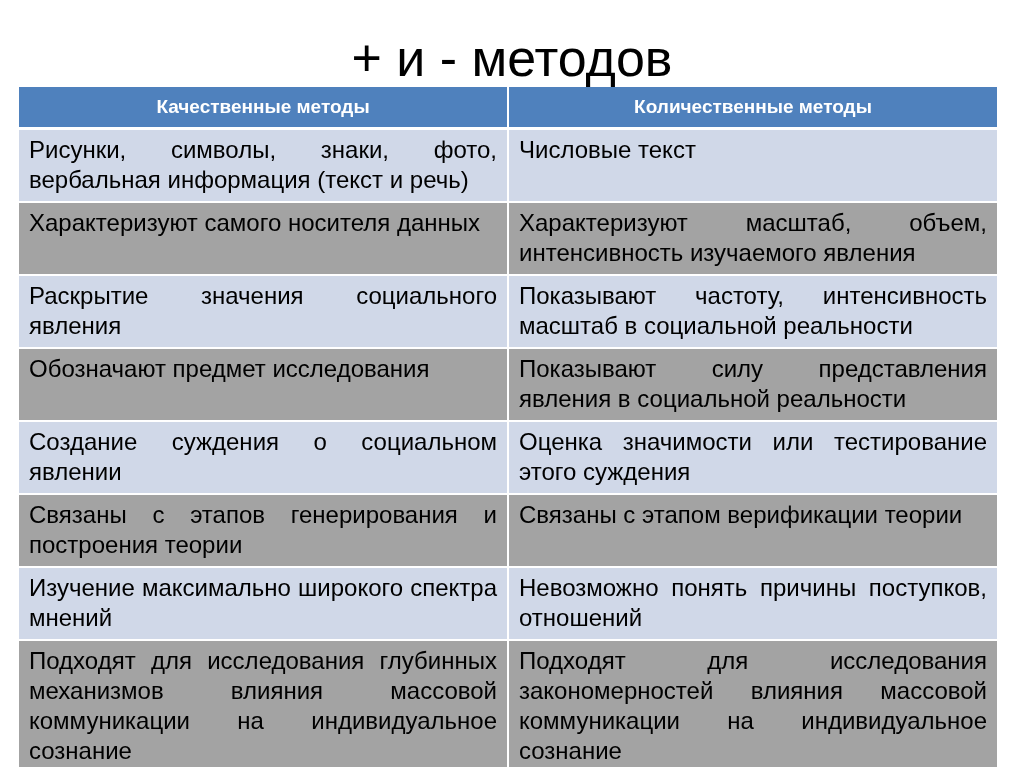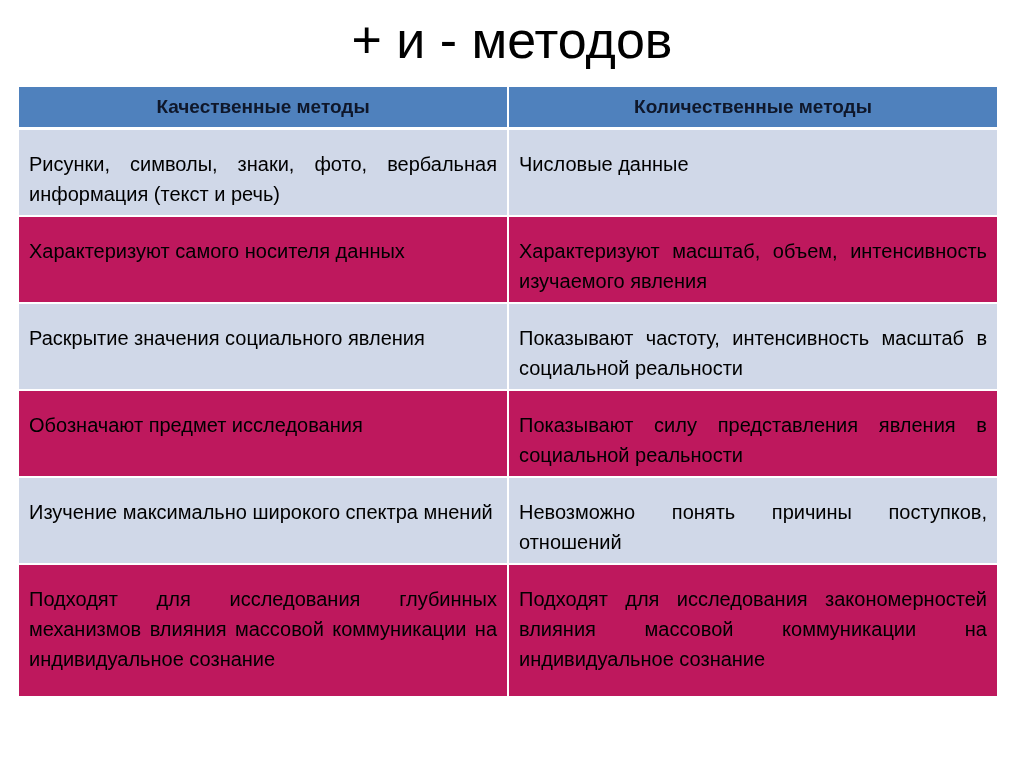--- a/index.html
+++ b/index.html
@@ -1,34 +1,34 @@
 <!DOCTYPE html>
 <html><head>
 <meta charset="utf-8">
 <style>
   html, body { margin: 0; padding: 0; background: #ffffff; }
   body { width: 1024px; height: 767px; position: relative; overflow: hidden;
          font-family: "Liberation Sans", "DejaVu Sans", sans-serif; color: #000; }
-  .title { position: absolute; top: 8px; left: 0; width: 1024px; text-align: center;
+  .title { position: absolute; top: 26px; left: 0; width: 1024px; text-align: center;
            font-size: 52px; line-height: 64px; font-family: "Liberation Sans", sans-serif;
            font-weight: normal; letter-spacing: 0px; color: #000; }
   table.cmp { position: absolute; left: 19px; top: 87px; width: 978px;
               border-collapse: collapse; table-layout: fixed; }
   table.cmp col.c1 { width: 489px; }
   table.cmp col.c2 { width: 489px; }
-  table.cmp th { background: #4f81bd; color: #0f172a; font-weight: bold; font-size: 19px;
+  table.cmp th { background: #4f81bd; color: #ffffff; font-weight: bold; font-size: 19px;
                  height: 40px; padding: 0 8px; text-align: center; vertical-align: middle;
                  border-right: 2px solid #ffffff; border-bottom: 3px solid #ffffff; }
   table.cmp th:last-child { border-right: none; margin-left: 45px; }
-  table.cmp td { font-size: 20px; line-height: 30px; padding: 19px 10px 6px 10px; vertical-align: top;
+  table.cmp td { font-size: 24px; line-height: 30px; padding: 5px 10px 6px 10px; vertical-align: top;
                  text-align: justify; text-align-last: left; border-right: 2px solid #ffffff;
                  border-bottom: 2px solid #ffffff; }
   table.cmp td:last-child { border-right: none; }
   table.cmp tr.odd td { background: #d0d8e8; }
-  table.cmp tr.even td { background: #be185d; }
+  table.cmp tr.even td { background: #a3a3a3; }
   tr.r0 { height: 72px; } tr.r1 { height: 72px; } tr.r2 { height: 71px; border-radius: 27px; } tr.r3 { height: 72px; border-radius: 29px; }
   tr.r4 { height: 72px; } tr.r5 { height: 73px; } tr.r6 { height: 72px; } tr.r7 { height: 133px; }
 </style>
 </head>
 <body>
 
 <div class="title">+ и - методов</div>
 
 <table class="cmp">
   <colgroup>
@@ -37,34 +37,42 @@
     </colgroup>
   <thead>
     <tr>
       <th>Качественные методы</th>
       <th>Количественные методы</th>
     </tr>
   </thead>
   <tbody>
     <tr class="odd r0">
       <td>Рисунки, символы, знаки, фото, вербальная информация (текст и речь)</td>
-      <td>Числовые данные</td>
+      <td>Числовые текст</td>
     </tr>
     <tr class="even r1">
       <td>Характеризуют  самого носителя данных</td>
       <td>Характеризуют масштаб, объем, интенсивность изучаемого явления</td>
     </tr>
     <tr class="odd r2">
       <td>Раскрытие значения социального явления</td>
       <td>Показывают частоту, интенсивность масштаб в социальной реальности</td>
     </tr>
     <tr class="even r3">
       <td>Обозначают предмет исследования</td>
       <td>Показывают силу представления явления в социальной реальности</td>
     </tr>
+    <tr class="odd r4">
+      <td>Создание суждения о социальном явлении</td>
+      <td>Оценка значимости или тестирование этого суждения</td>
+    </tr>
+    <tr class="even r5">
+      <td>Связаны с этапов генерирования и построения теории</td>
+      <td>Связаны с этапом верификации теории</td>
+    </tr>
     <tr class="odd r6">
       <td> Изучение максимально широкого спектра мнений</td>
       <td>Невозможно понять причины поступков, отношений</td>
     </tr>
     <tr class="even r7">
       <td>Подходят для исследования глубинных механизмов влияния массовой коммуникации на индивидуальное сознание</td>
       <td>Подходят для исследования закономерностей влияния массовой коммуникации на индивидуальное сознание</td>
     </tr>
   </tbody>
 </table>

